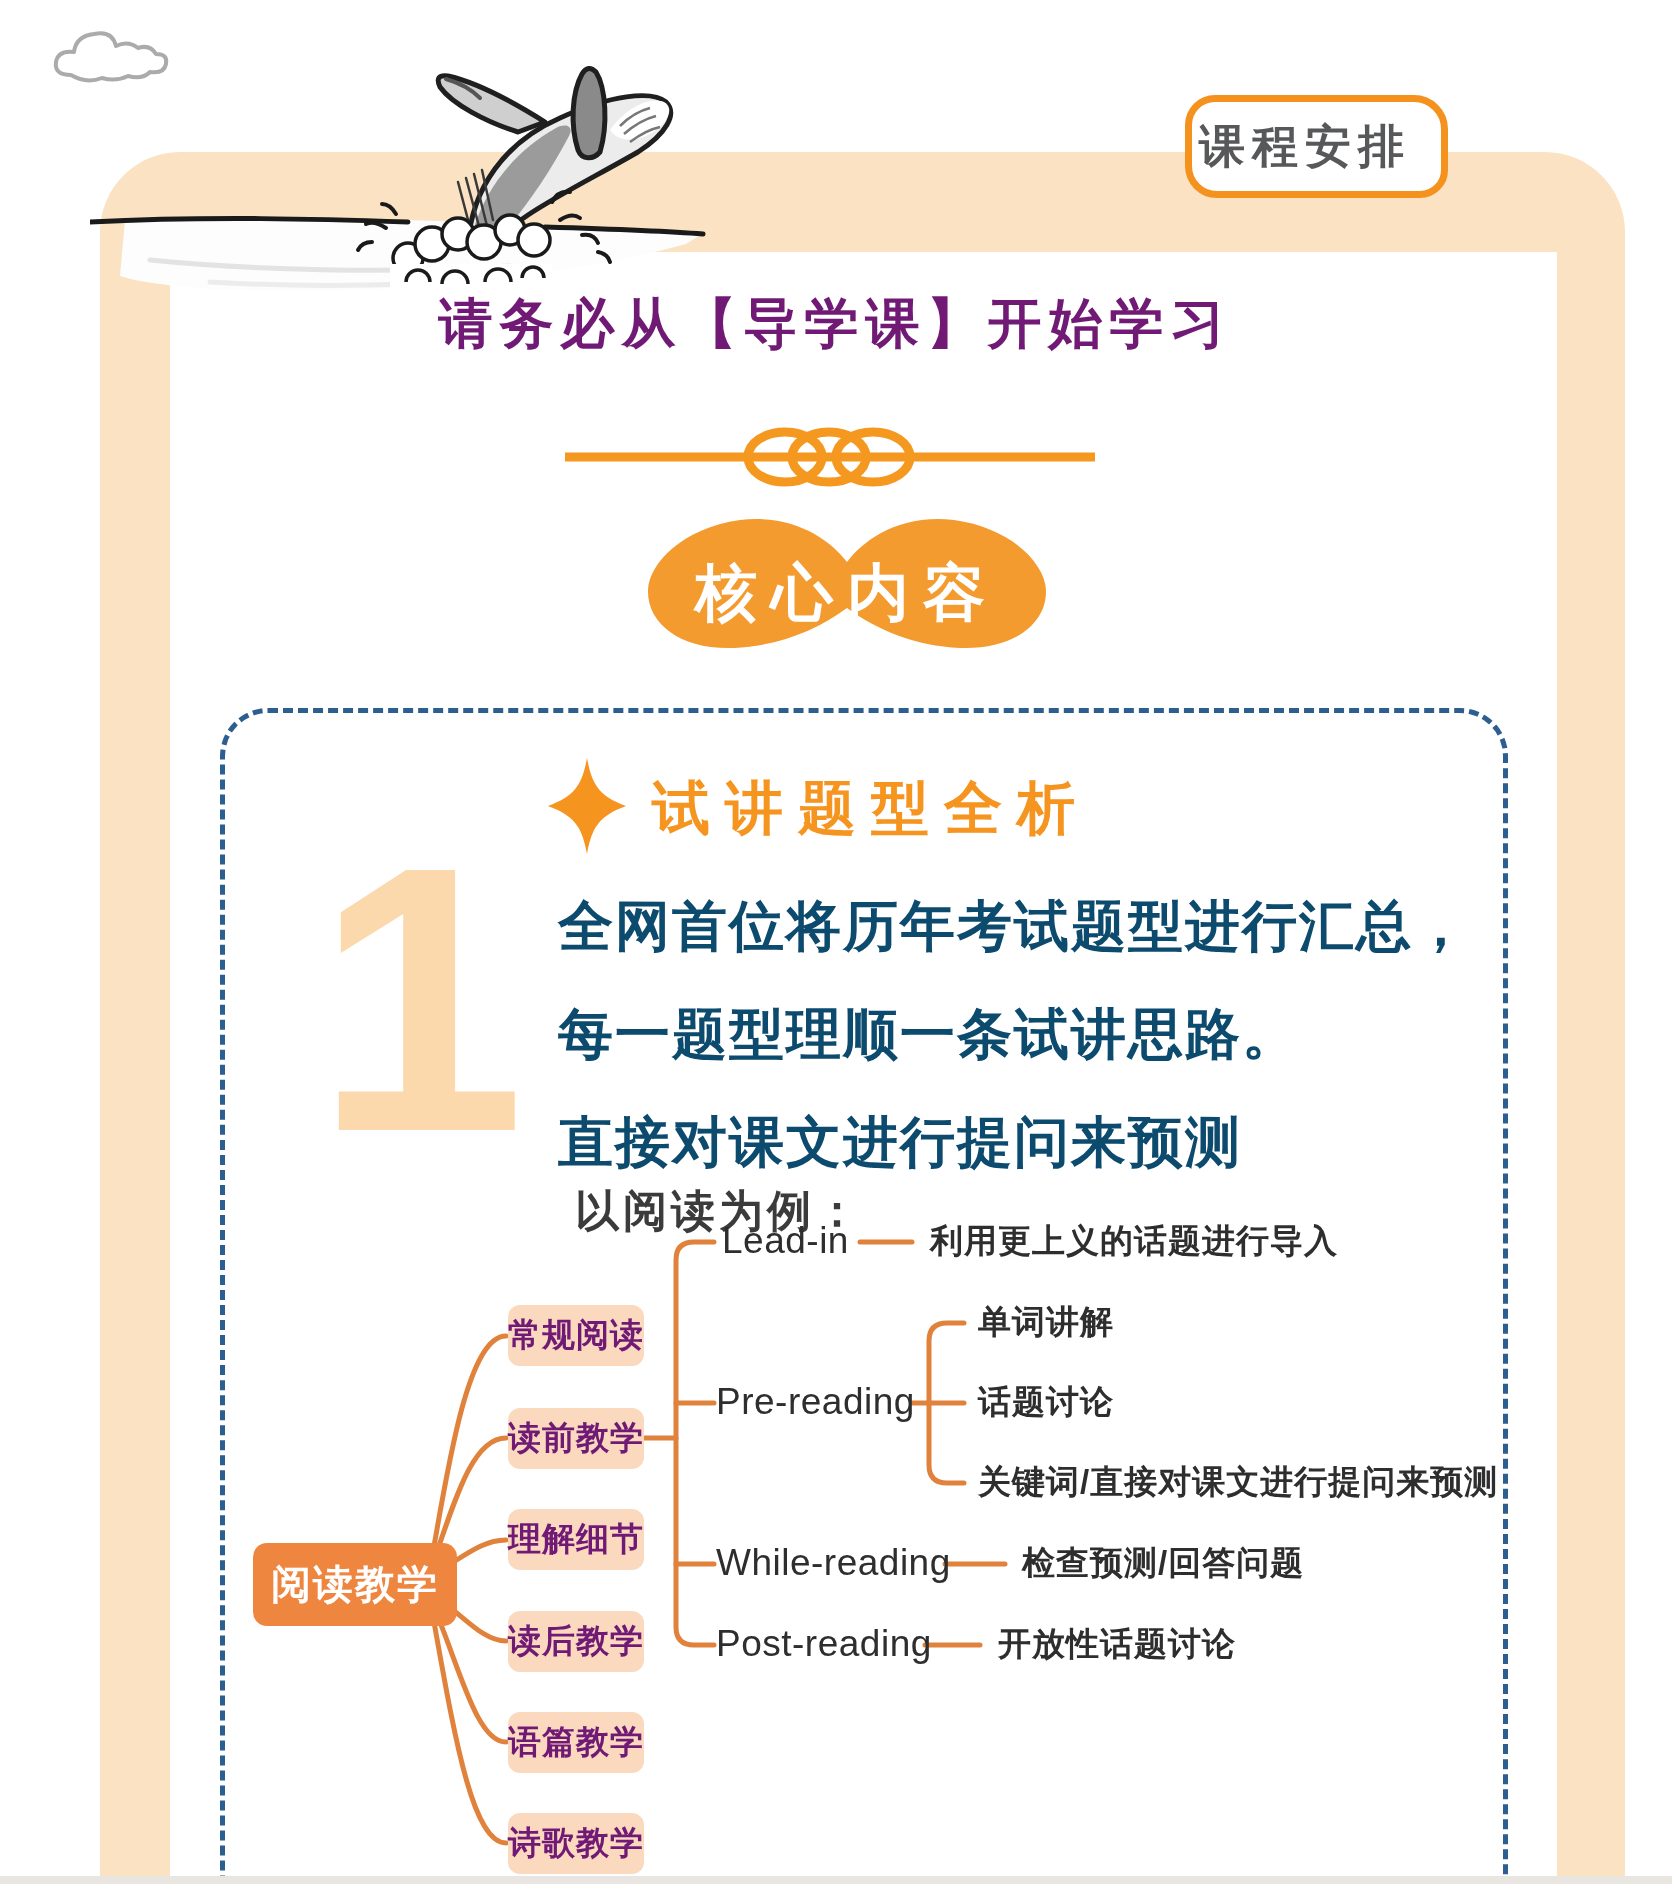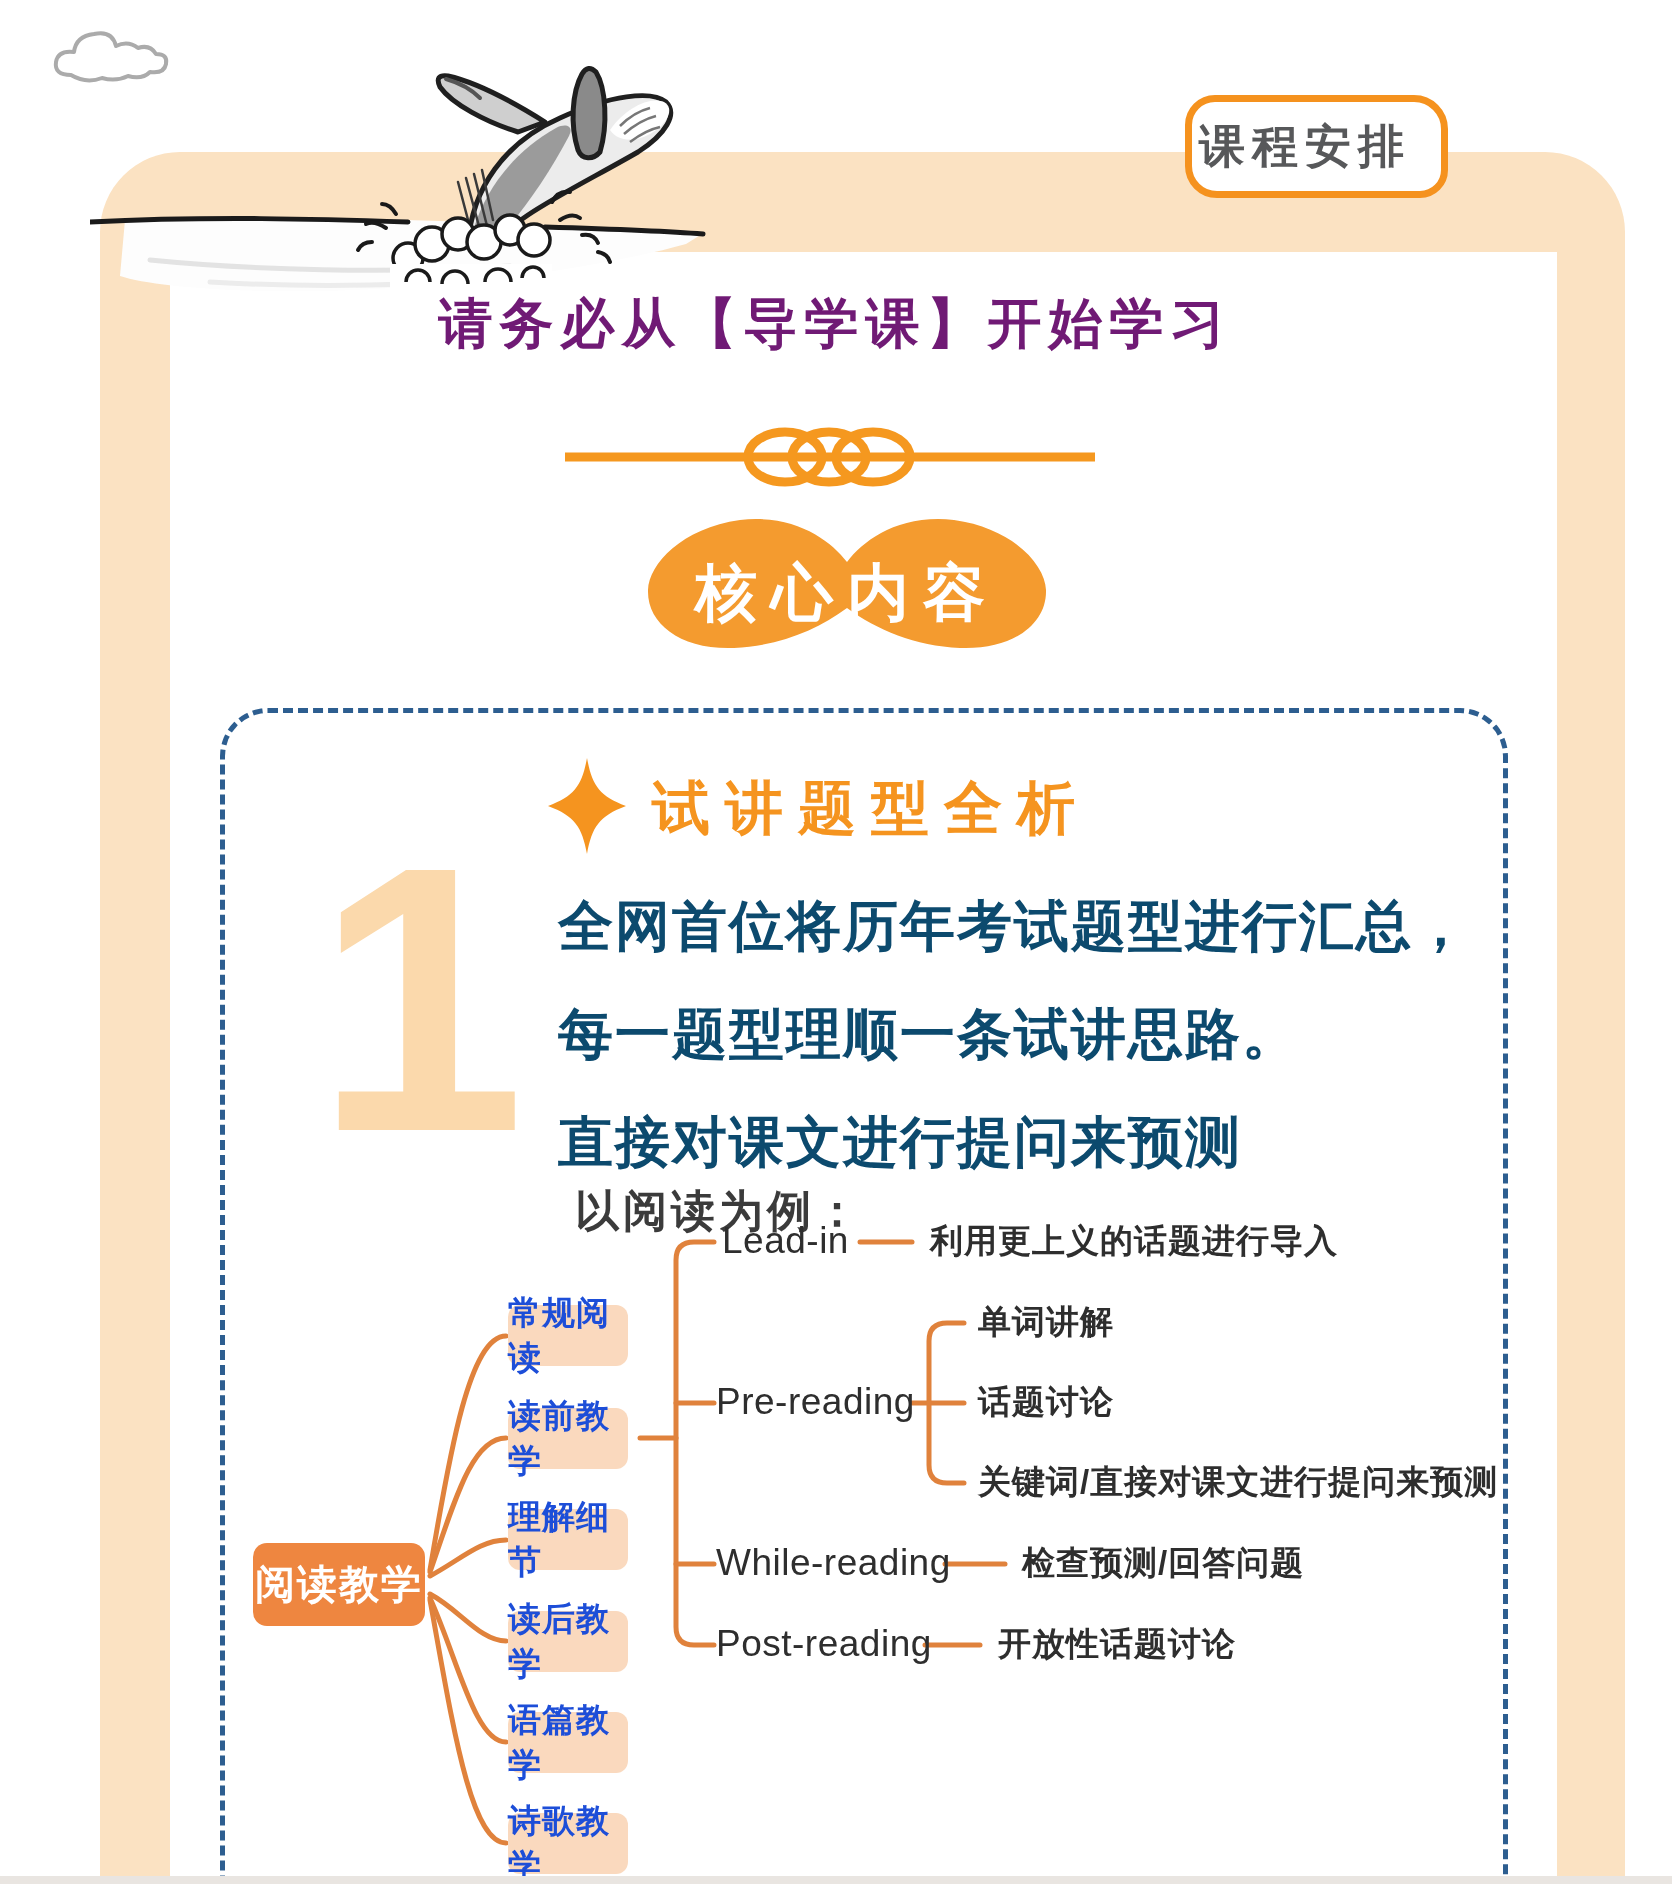--- a/index.html
+++ b/index.html
@@ -32,26 +32,26 @@
   }
   .para{left:558px;top:872px;width:980px;}
   .para div{font-size:55px;line-height:108px;font-weight:bold;color:#0c4a6e;letter-spacing:2px;white-space:nowrap;}
   .example{left:575px;top:1140px;font-size:44px;font-weight:bold;color:#3B3B3B;letter-spacing:4px;margin-top:42px;}
   .dashed-box{
     left:220px;top:708px;width:1288px;height:1260px;box-sizing:border-box;
     border:5px dashed #2D5E90;border-radius:48px;
   }
   
   .cbox{
-    left:508px;width:120px;height:61px;background:#FAD9BE;border-radius:12px;
+    left:508px;width:136px;height:61px;background:#FAD9BE;border-radius:12px;
     display:flex;align-items:center;justify-content:center;
-    font-size:33px;font-weight:bold;color:#1d4ed8;letter-spacing:1px;
+    font-size:33px;font-weight:bold;color:#701a75;letter-spacing:1px;
   }
   .root-box{
-    left:253px;top:1543px;width:172px;height:83px;background:#EE8640;border-radius:14px;
+    left:253px;top:1543px;width:204px;height:83px;background:#EE8640;border-radius:14px;
     display:flex;align-items:center;justify-content:center;
     font-size:40px;font-weight:bold;color:#ffffff;letter-spacing:2px;
   }
   .map-en{position:absolute;transform:translateY(-52%);font-size:37px;color:#2E2E2E;letter-spacing:0.5px;white-space:nowrap;}
   .map-zh{position:absolute;transform:translateY(-52%);font-size:33px;font-weight:600;color:#2E2E2E;letter-spacing:1px;white-space:nowrap;}
   .bottom-strip{left:0;top:1876px;width:1672px;height:8px;background:#E9E5E1;}
   svg{display:block;}
   .pill-text{font-family:"Liberation Sans","DejaVu Sans",sans-serif;}
 </style>
 </head>

